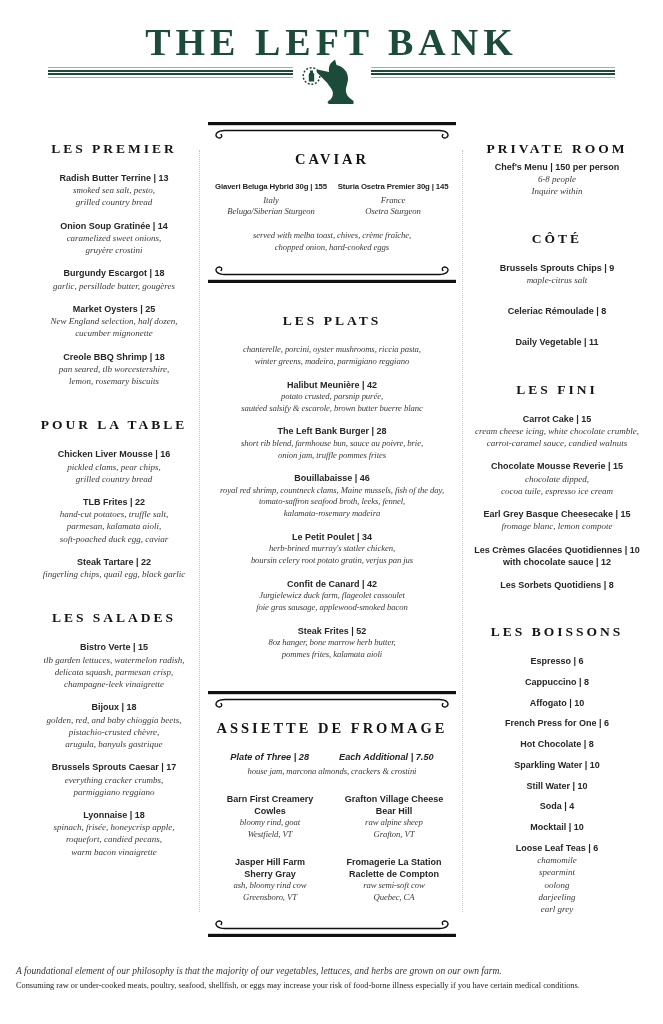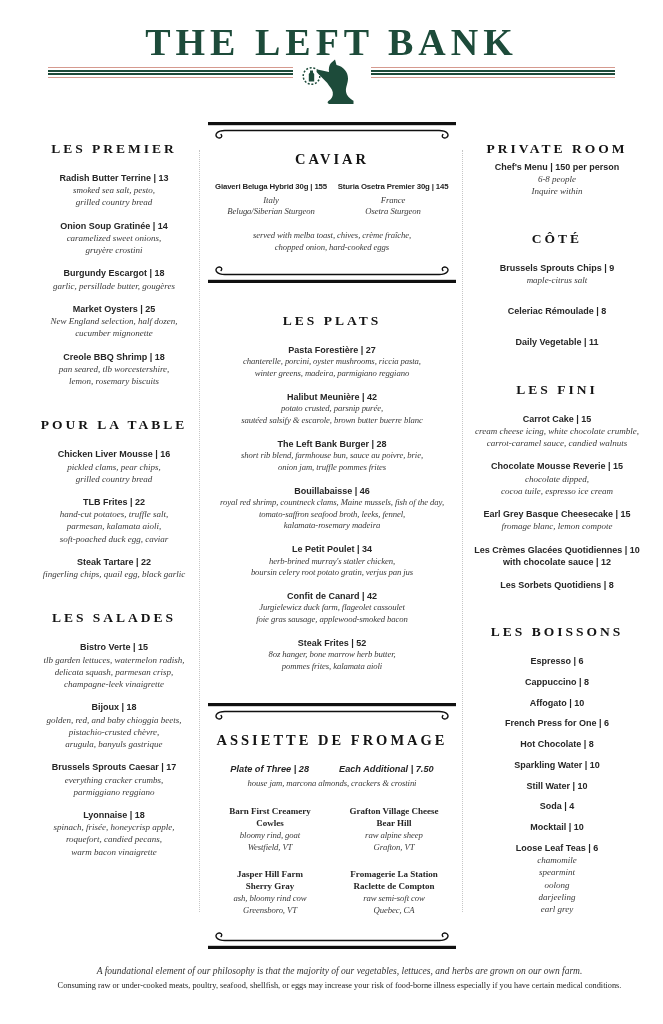--- a/index.html
+++ b/index.html
@@ -47,25 +47,25 @@
   .box-heading{font-size:14.5px;margin:12px 0 14px 0;}
   .box-inner{padding:0 4px 12px 4px;}
   .caviar-entries{display:flex;gap:4px;margin-bottom:12px;}
   .caviar-entry{flex:1;min-width:0;}
   .caviar-entry .item-name{font-size:7.8px;letter-spacing:-0.15px;margin-bottom:2px;}
   .note-block{margin-top:4px;}
 
   .price-row{display:flex;justify-content:center;gap:30px;margin-bottom:3px;font-style:italic;}
   .price-row .item-name{font-size:9.2px;}
   .cheese-grid{display:grid;grid-template-columns:1fr 1fr;gap:16px 8px;margin-top:16px;}
-  .cheese-cell .item-name{line-height:1.3;font-family:Liberation Serif, serif;}
+  .cheese-cell .item-name{line-height:1.3;}
   .fromage-box .box-inner{padding-bottom:16px;}
 
   
-  .footer{position:absolute;left:16px;right:0;top:966px;text-align:center;}
+  .footer{position:absolute;left:16px;right:0;top:966px;}
   .footer-philosophy{font-family:"Liberation Serif",serif;font-style:italic;
                      font-size:9.5px;color:#333333;}
   .footer-disclaimer{font-family:"Liberation Serif",serif;font-size:8.3px;
                      color:#222222;margin-top:5px;}
 </style>
 </head>
 <body>
 
 <div class="page">
 
@@ -189,21 +189,20 @@
       <svg class="deco deco-bottom" viewBox="0 0 250 17" preserveAspectRatio="none">
         <rect x="0" y="0" width="250" height="3.2" fill="#101010"></rect>
         <path d="M17 8.5 L233 8.5 M17 8.5 C9 8.5 6 13 9.5 15.5 C12 17 15.2 15 13.2 12.5 M233 8.5 C241 8.5 244 13 240.5 15.5 C238 17 234.8 15 236.8 12.5" fill="none" stroke="#101010" stroke-width="1.4" stroke-linecap="round"></path>
       </svg>
     </div>
 
     <div>
         <section class="menu-section">
           <h2 class="section-heading">LES PLATS</h2>
           <div class="menu-item">
-            <div class="item-name">Pasta Forestière | 27</div>
             <div class="item-desc">chanterelle, porcini, oyster mushrooms, riccia pasta,</div>
             <div class="item-desc">winter greens, madeira, parmigiano reggiano</div>
           </div>
           <div class="menu-item">
             <div class="item-name">Halibut Meunière | 42</div>
             <div class="item-desc">potato crusted, parsnip purée,</div>
             <div class="item-desc">sautéed salsify &amp; escarole, brown butter buerre blanc</div>
           </div>
           <div class="menu-item">
             <div class="item-name">The Left Bank Burger | 28</div>

